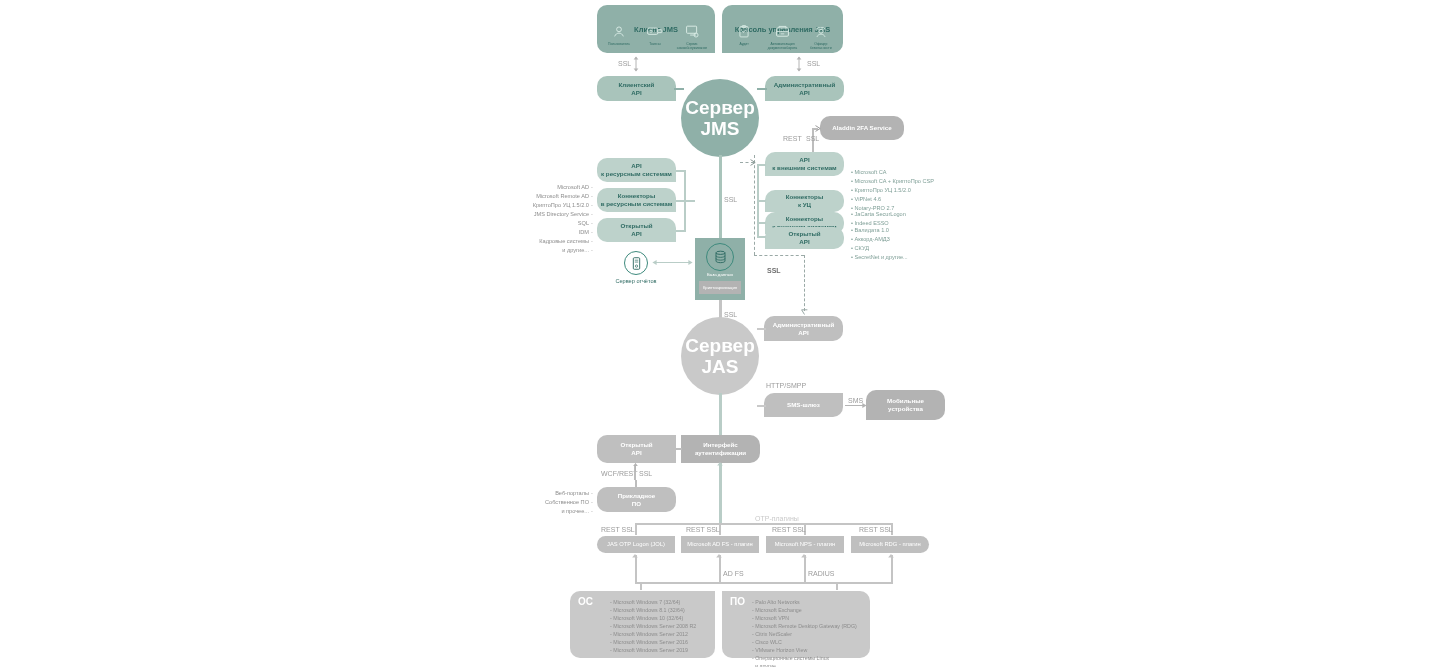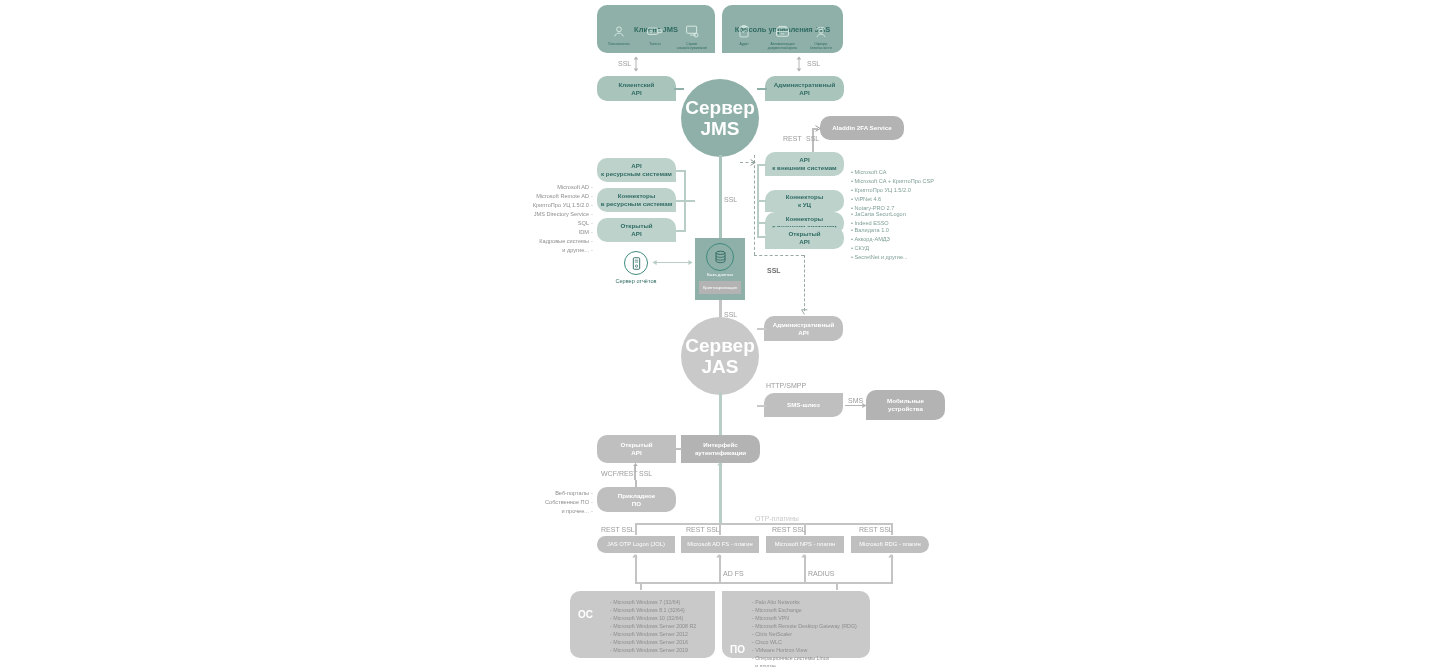--- a/index.html
+++ b/index.html
@@ -440,34 +440,34 @@
   <div class="line-v-g" style="left:640px;top:582px;height:8px;background:#c4c4c4;"></div>
   <svg style="position:absolute;left:636px;top:588px;" width="9" height="8">
     <path d="M4 8 L1.2 4.6 L6.8 4.6 Z" fill="#c4c4c4"></path>
   </svg>
   <div class="line-v-g" style="left:836px;top:582px;height:8px;background:#c4c4c4;"></div>
   <svg style="position:absolute;left:832px;top:588px;" width="9" height="8">
     <path d="M4 8 L1.2 4.6 L6.8 4.6 Z" fill="#c4c4c4"></path>
   </svg>
 
   <div class="box gray-3 r-tl r-bl r-br" style="left:570px;top:591px;width:145px;height:67px;">
-    <div class="osbadge" style="left:8px;top:18px;">ОС</div>
+    <div class="osbadge" style="left:8px;top:5px;">ОС</div>
     <div class="oslist" style="left:40px;top:7px;">
       <div>- Microsoft Windows 7 (32/64)</div>
       <div>- Microsoft Windows 8.1 (32/64)</div>
       <div>- Microsoft Windows 10 (32/64)</div>
       <div>- Microsoft Windows Server 2008 R2</div>
       <div>- Microsoft Windows Server 2012</div>
       <div>- Microsoft Windows Server 2016</div>
       <div>- Microsoft Windows Server 2019</div>
     </div>
   </div>
 
   <div class="box gray-3 r-tr r-bl r-br" style="left:722px;top:591px;width:148px;height:67px;">
-    <div class="osbadge" style="left:8px;top:5px;margin-top:48px;">ПО</div>
+    <div class="osbadge" style="left:8px;top:5px;">ПО</div>
     <div class="oslist" style="left:30px;top:7px;">
       <div>- Palo Alto Networks</div>
       <div>- Microsoft Exchange</div>
       <div>- Microsoft VPN</div>
       <div>- Microsoft Remote Desktop Gateway (RDG)</div>
       <div>- Citrix NetScaler</div>
       <div>- Cisco WLC</div>
       <div>- VMware Horizon View</div>
       <div>- Операционные системы Linux</div>
       <div style="white-space:pre;">  и другие...</div>

